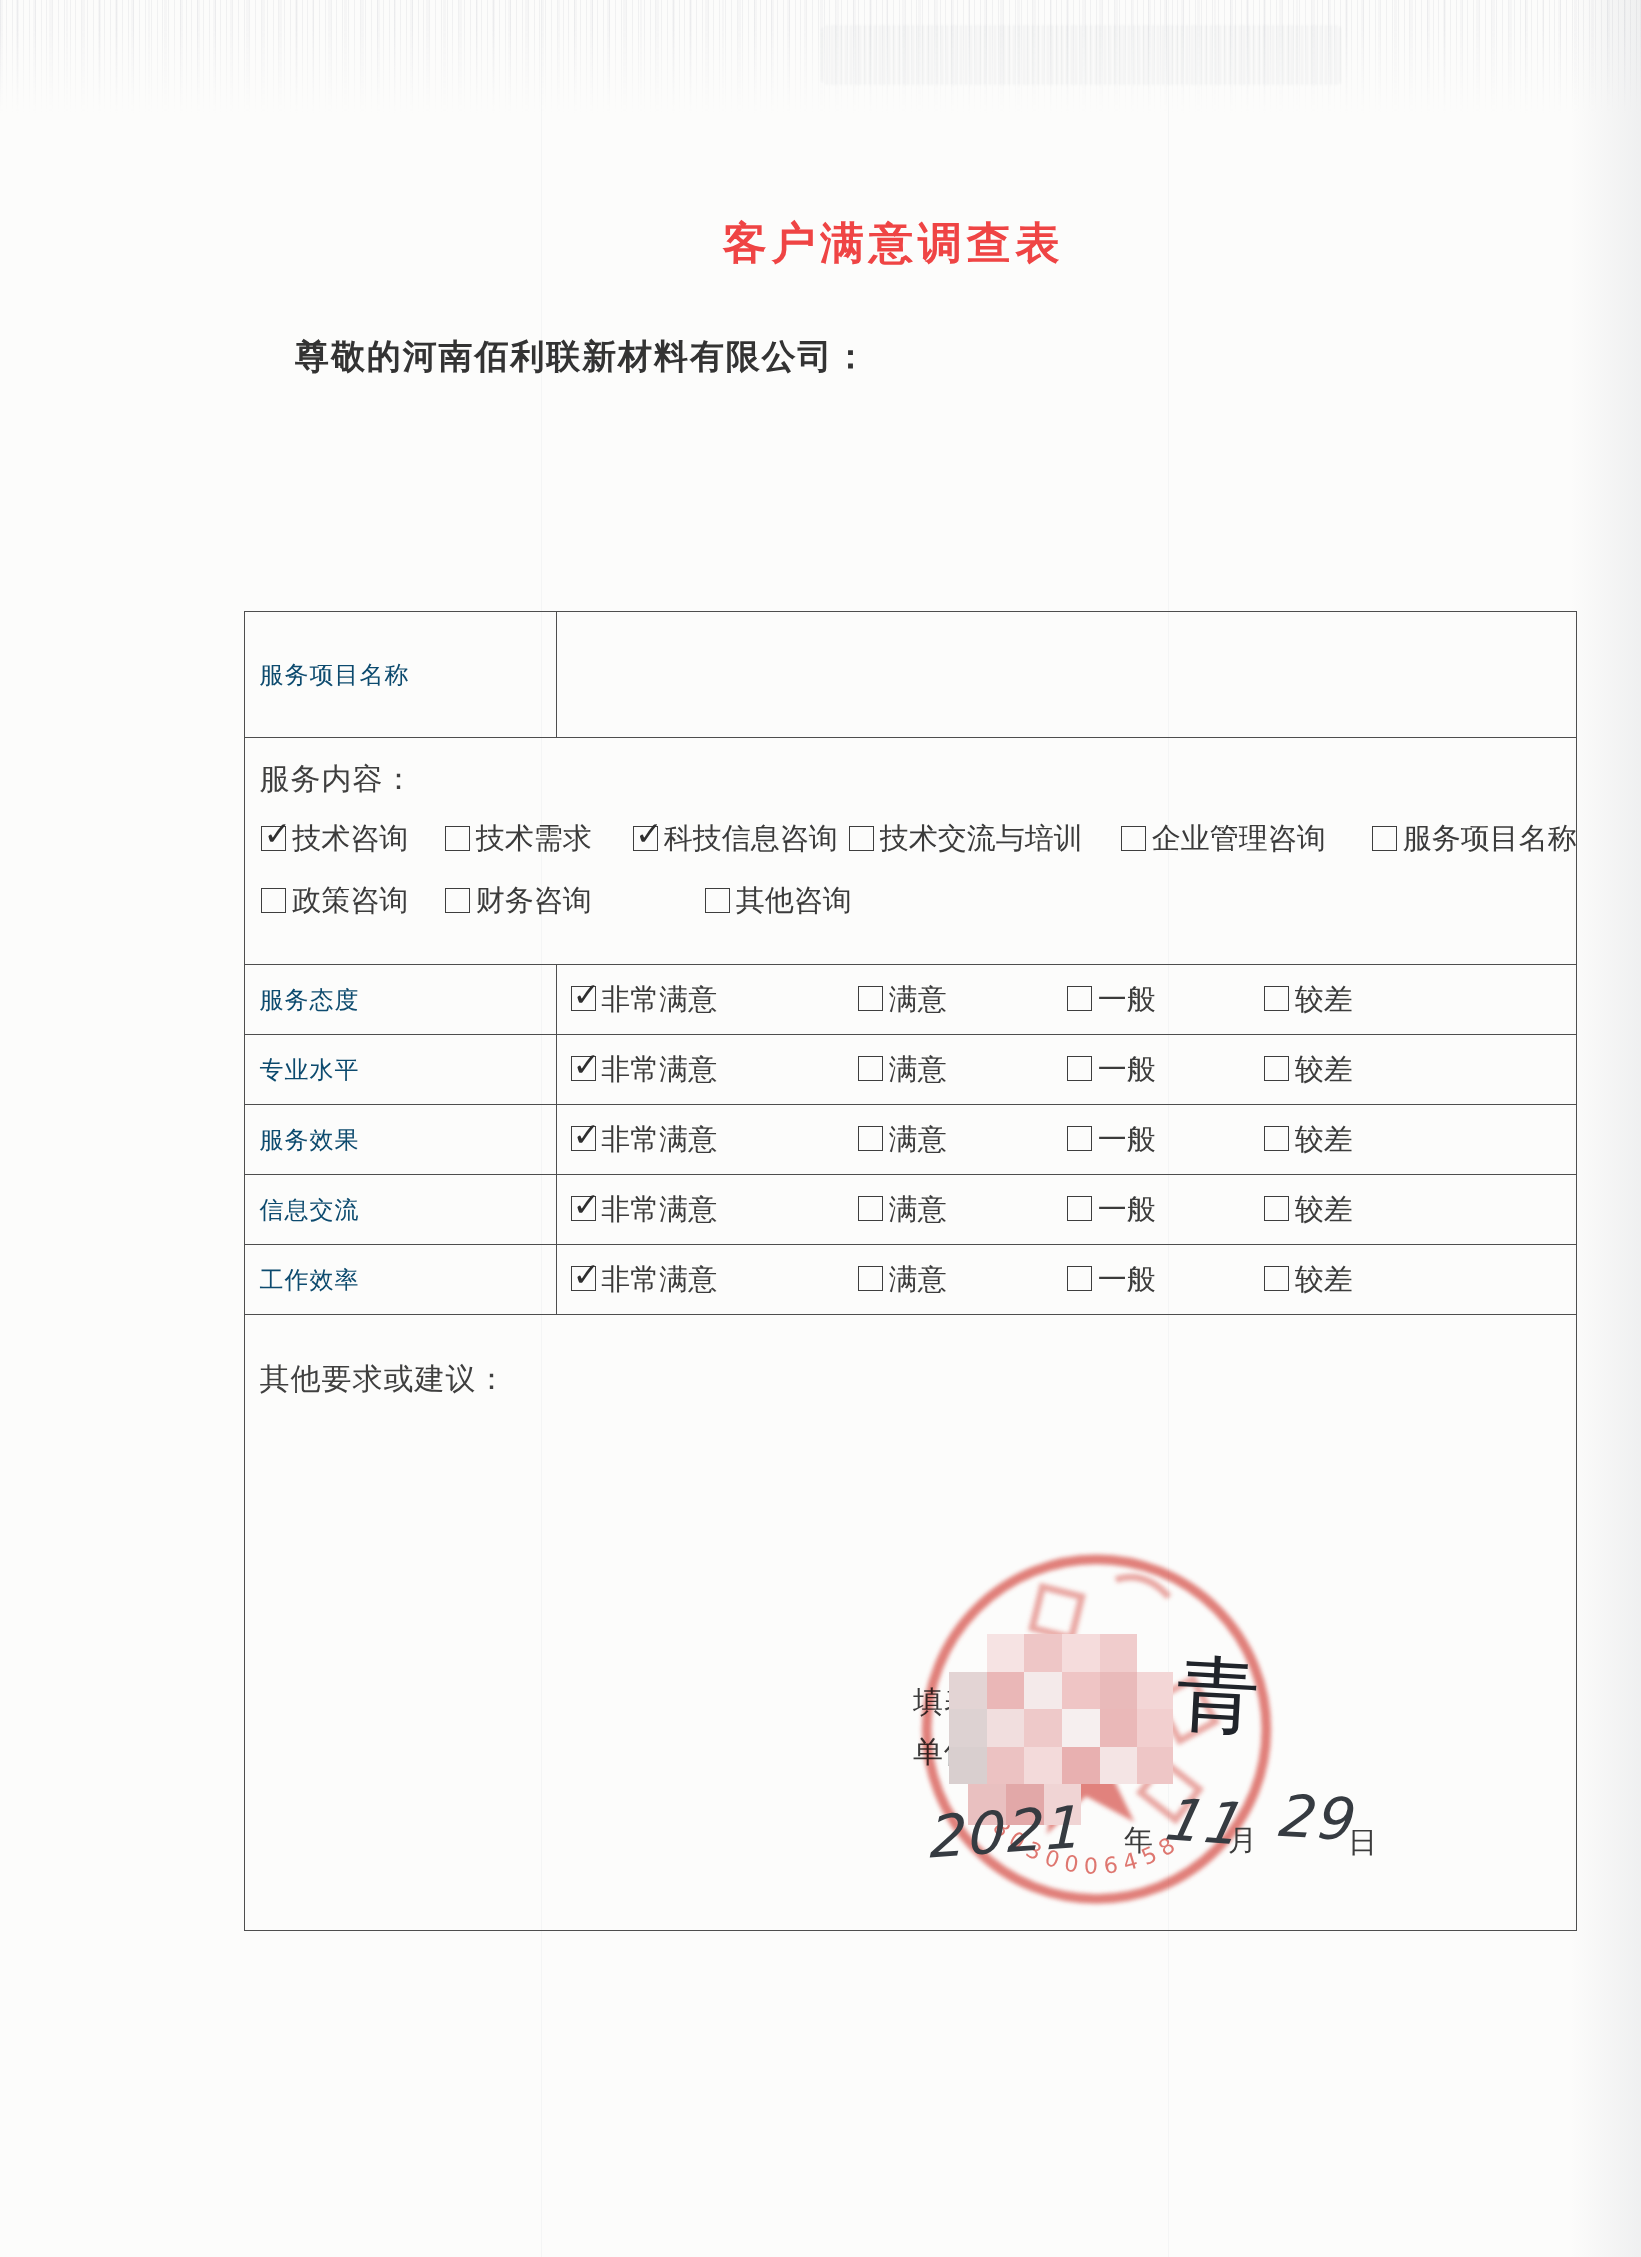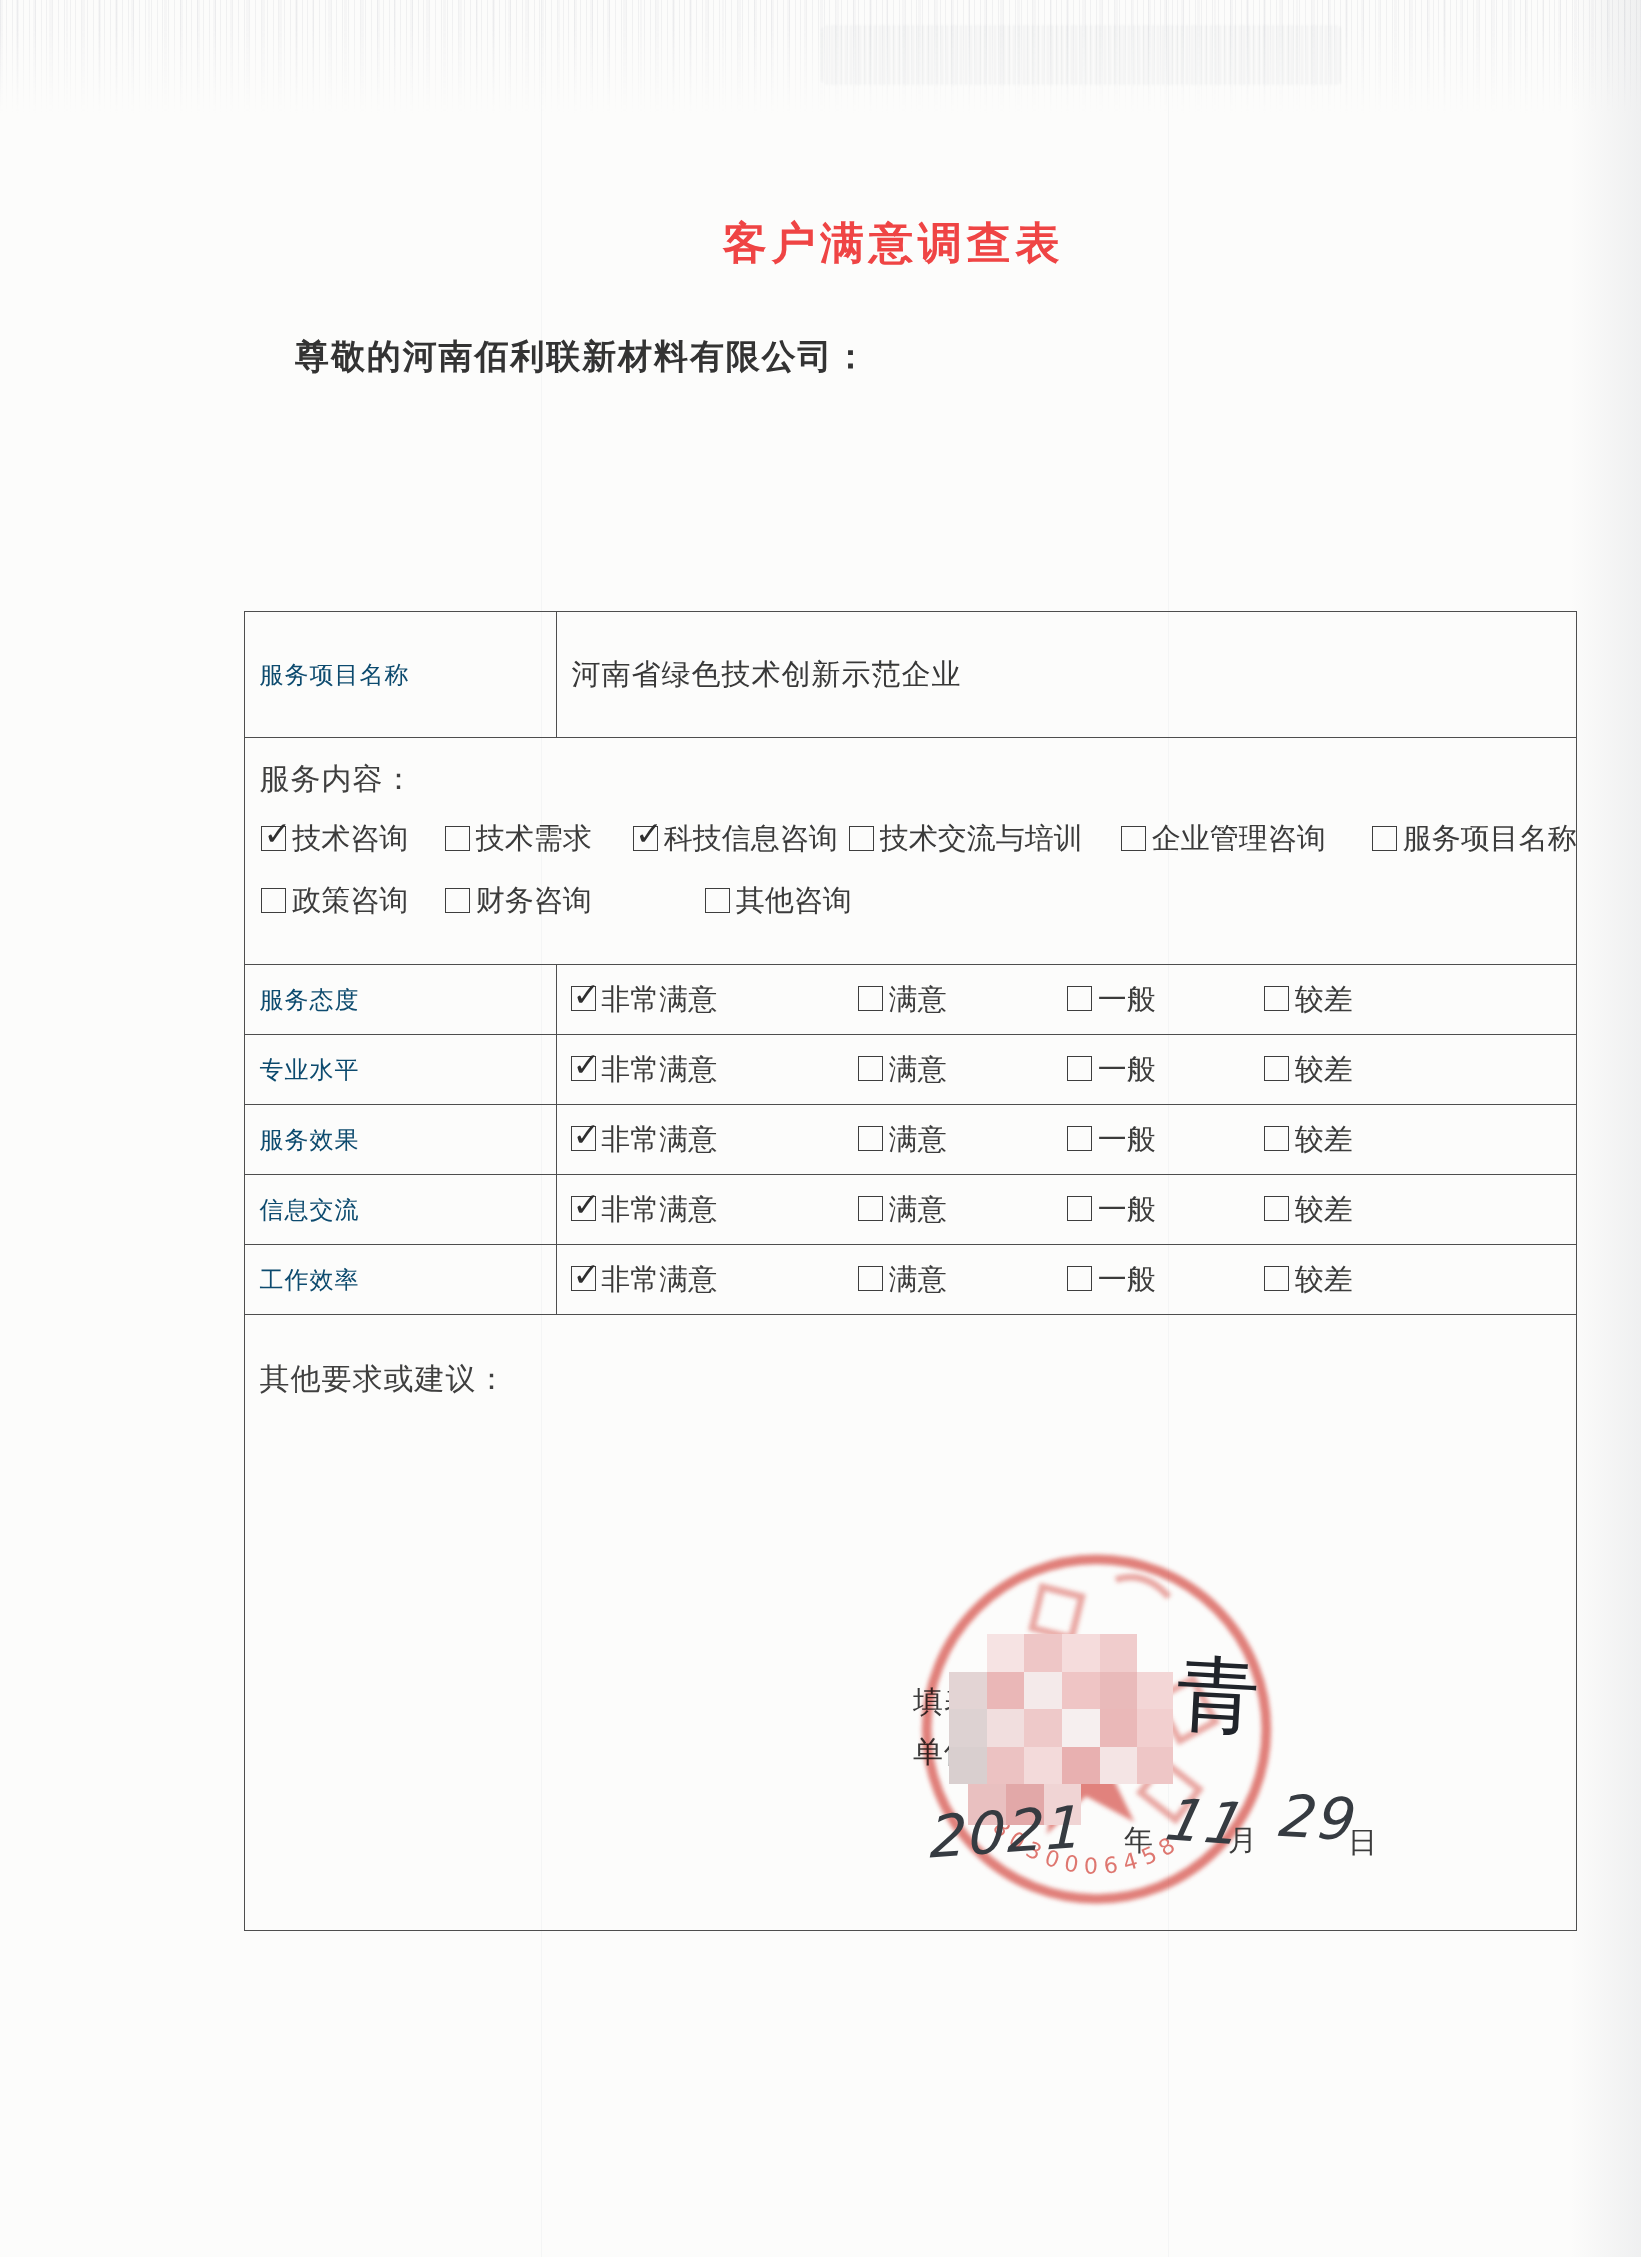--- a/index.html
+++ b/index.html
@@ -107,21 +107,20 @@
   <div class="streak" style="left:541px;"></div>
   <div class="streak" style="left:1168px;"></div>
 
   <div class="title">客户满意调查表</div>
   <div class="salutation">尊敬的河南佰利联新材料有限公司：</div>
 
   <div class="form-table">
 
     <div class="row row-project">
       <div class="cell-label">服务项目名称</div>
-      <div class="cell-value">河南省绿色技术创新示范企业</div>
     </div>
 
     <div class="row row-content">
       <div class="content-label">服务内容：</div>
 
       <span class="opt svc1" style="left:16.4px;">
         <span class="cb checked"><span class="tick">✓</span></span><span>技术咨询</span>
       </span>
       <span class="opt svc1" style="left:200px;">
         <span class="cb"></span><span>技术需求</span>

